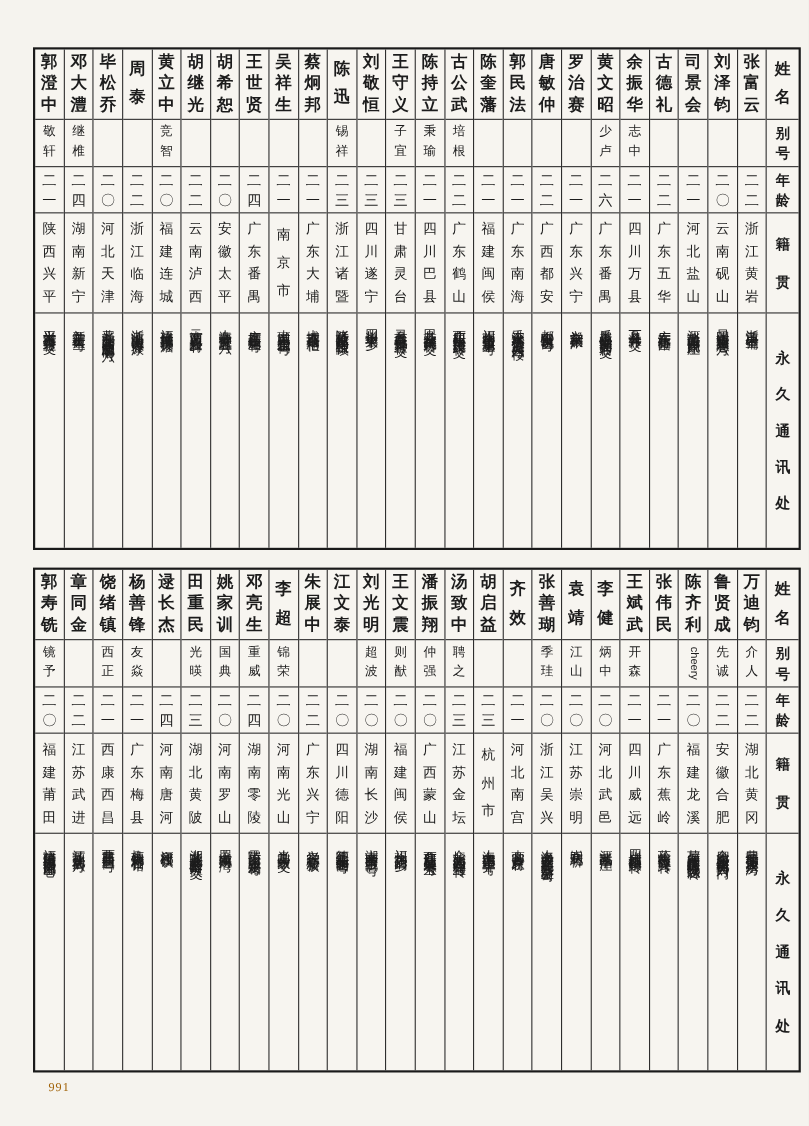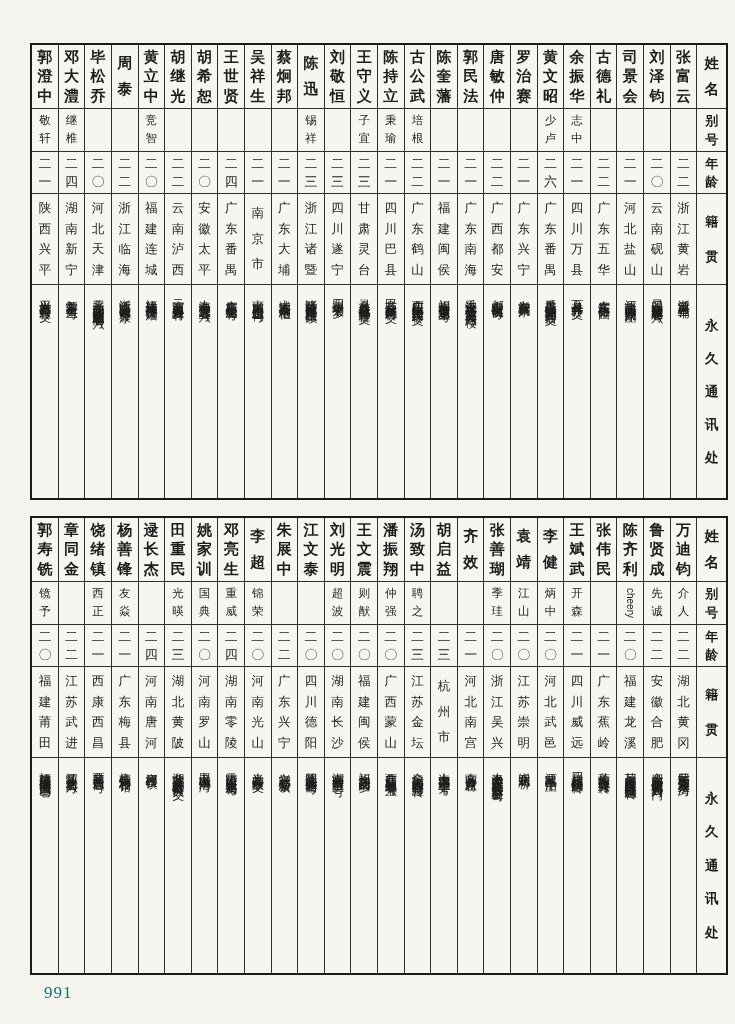--- a/index.html
+++ b/index.html
@@ -56,21 +56,21 @@
     writing-mode:vertical-rl; text-orientation:upright;
     letter-spacing:1.2px; line-height:1.05;
     max-height:100%;
   }
   .lat {
     writing-mode:vertical-rl; text-orientation:mixed;
     font-size:10px; letter-spacing:0; font-family:"Liberation Sans",sans-serif;
   }
   .page-number {
     position:absolute; left:44px; top:983px;
-    font-size:17px; letter-spacing:1px; color:#0f766e;font-family:Liberation Serif, serif;
+    font-size:11px; letter-spacing:1px; color:#a16207;font-family:Liberation Serif, serif;
   }
 </style>
 </head>
 <body>
 
 <div class="page">
   <div class="dir-table top">
   <div class="col header-col">
     <div class="cell name hdr vchars">
           <span>姓</span>

